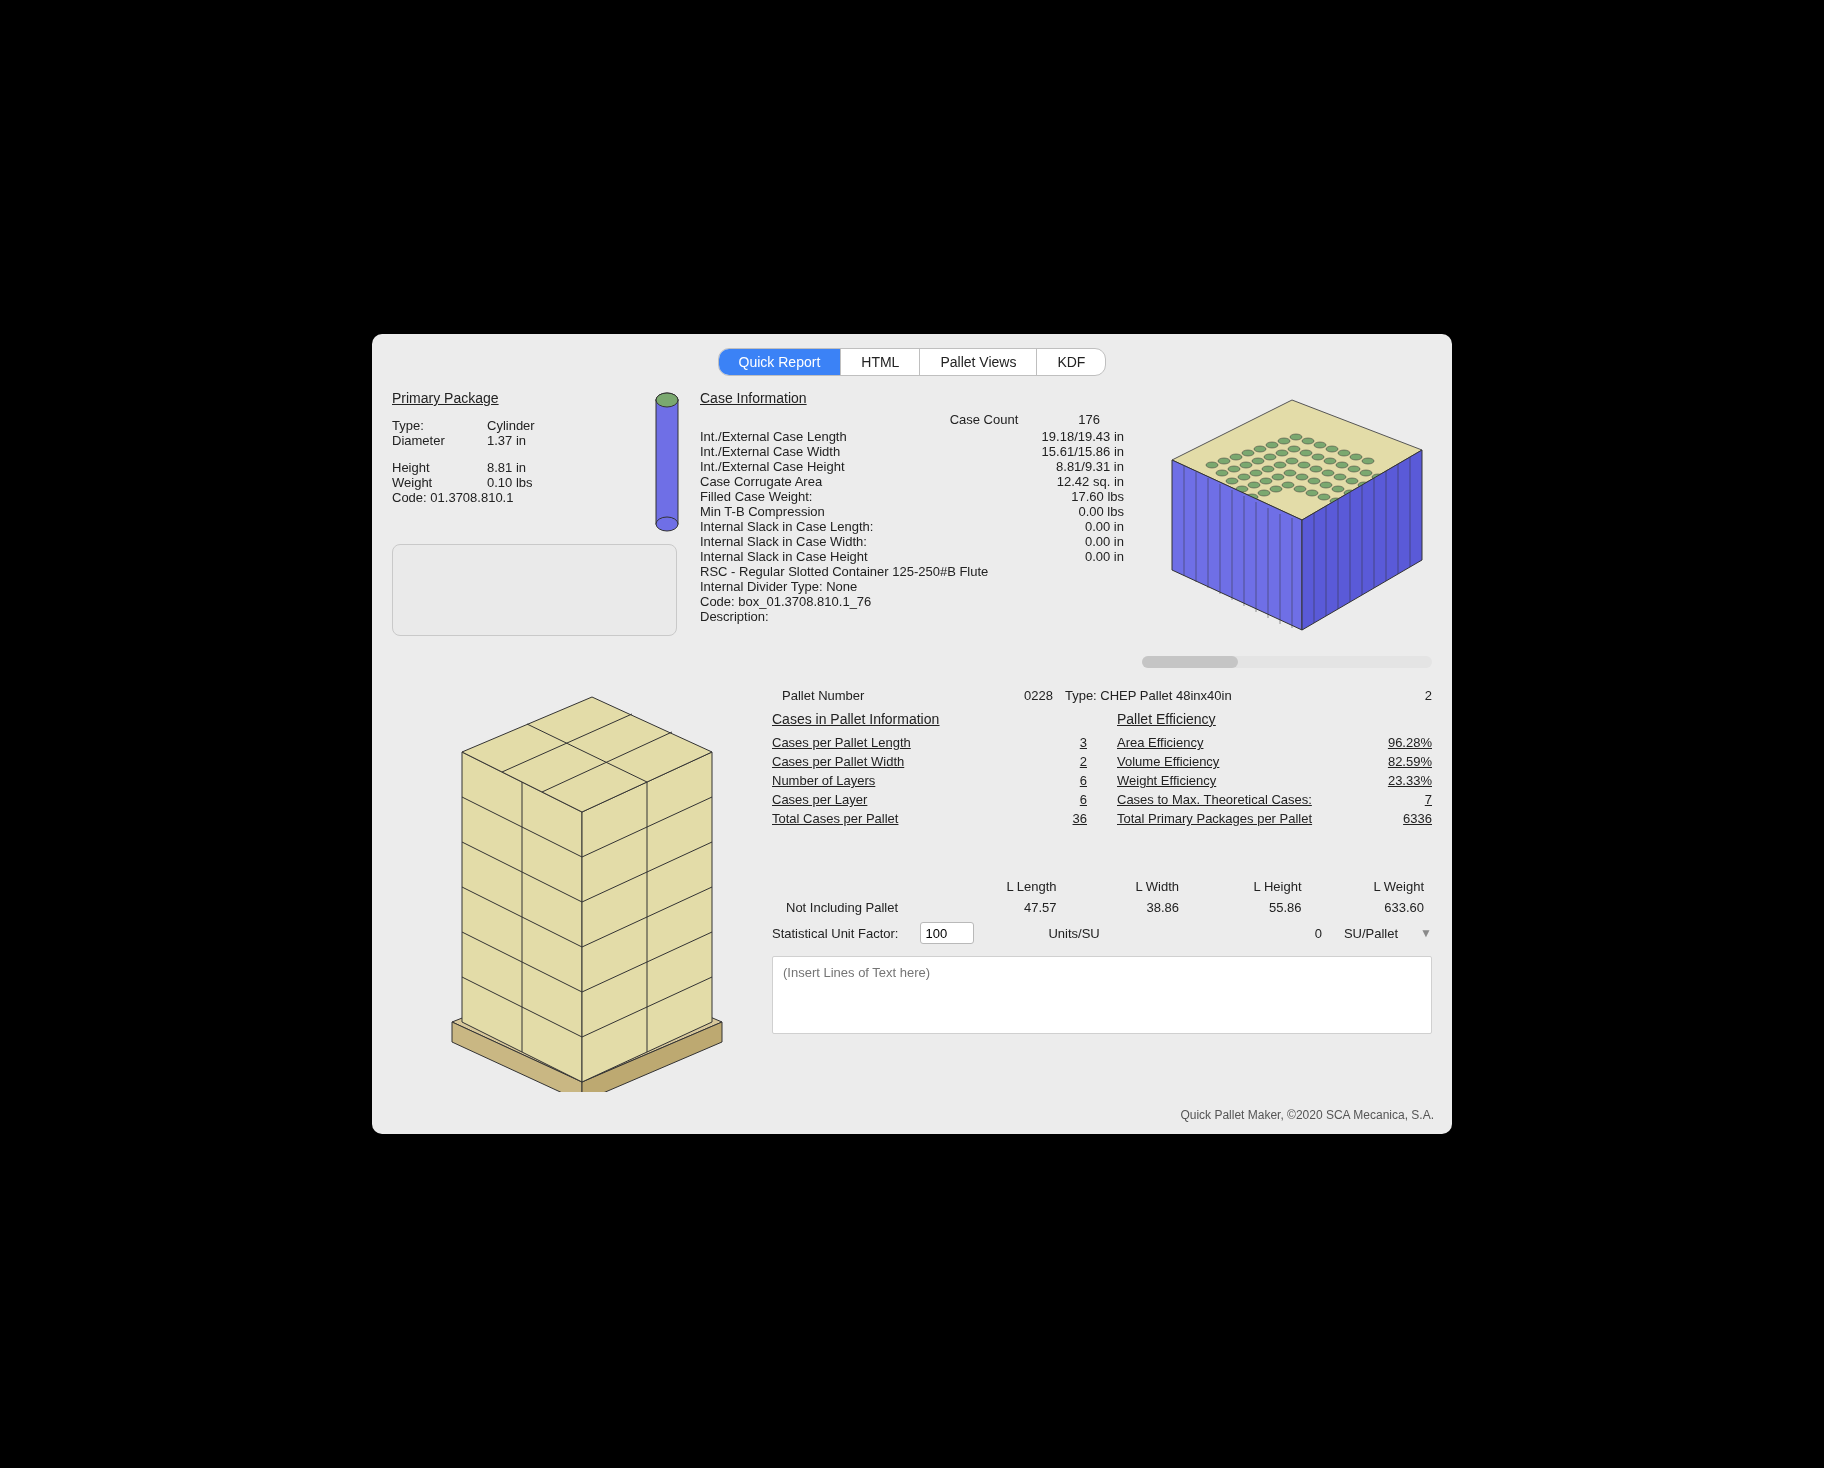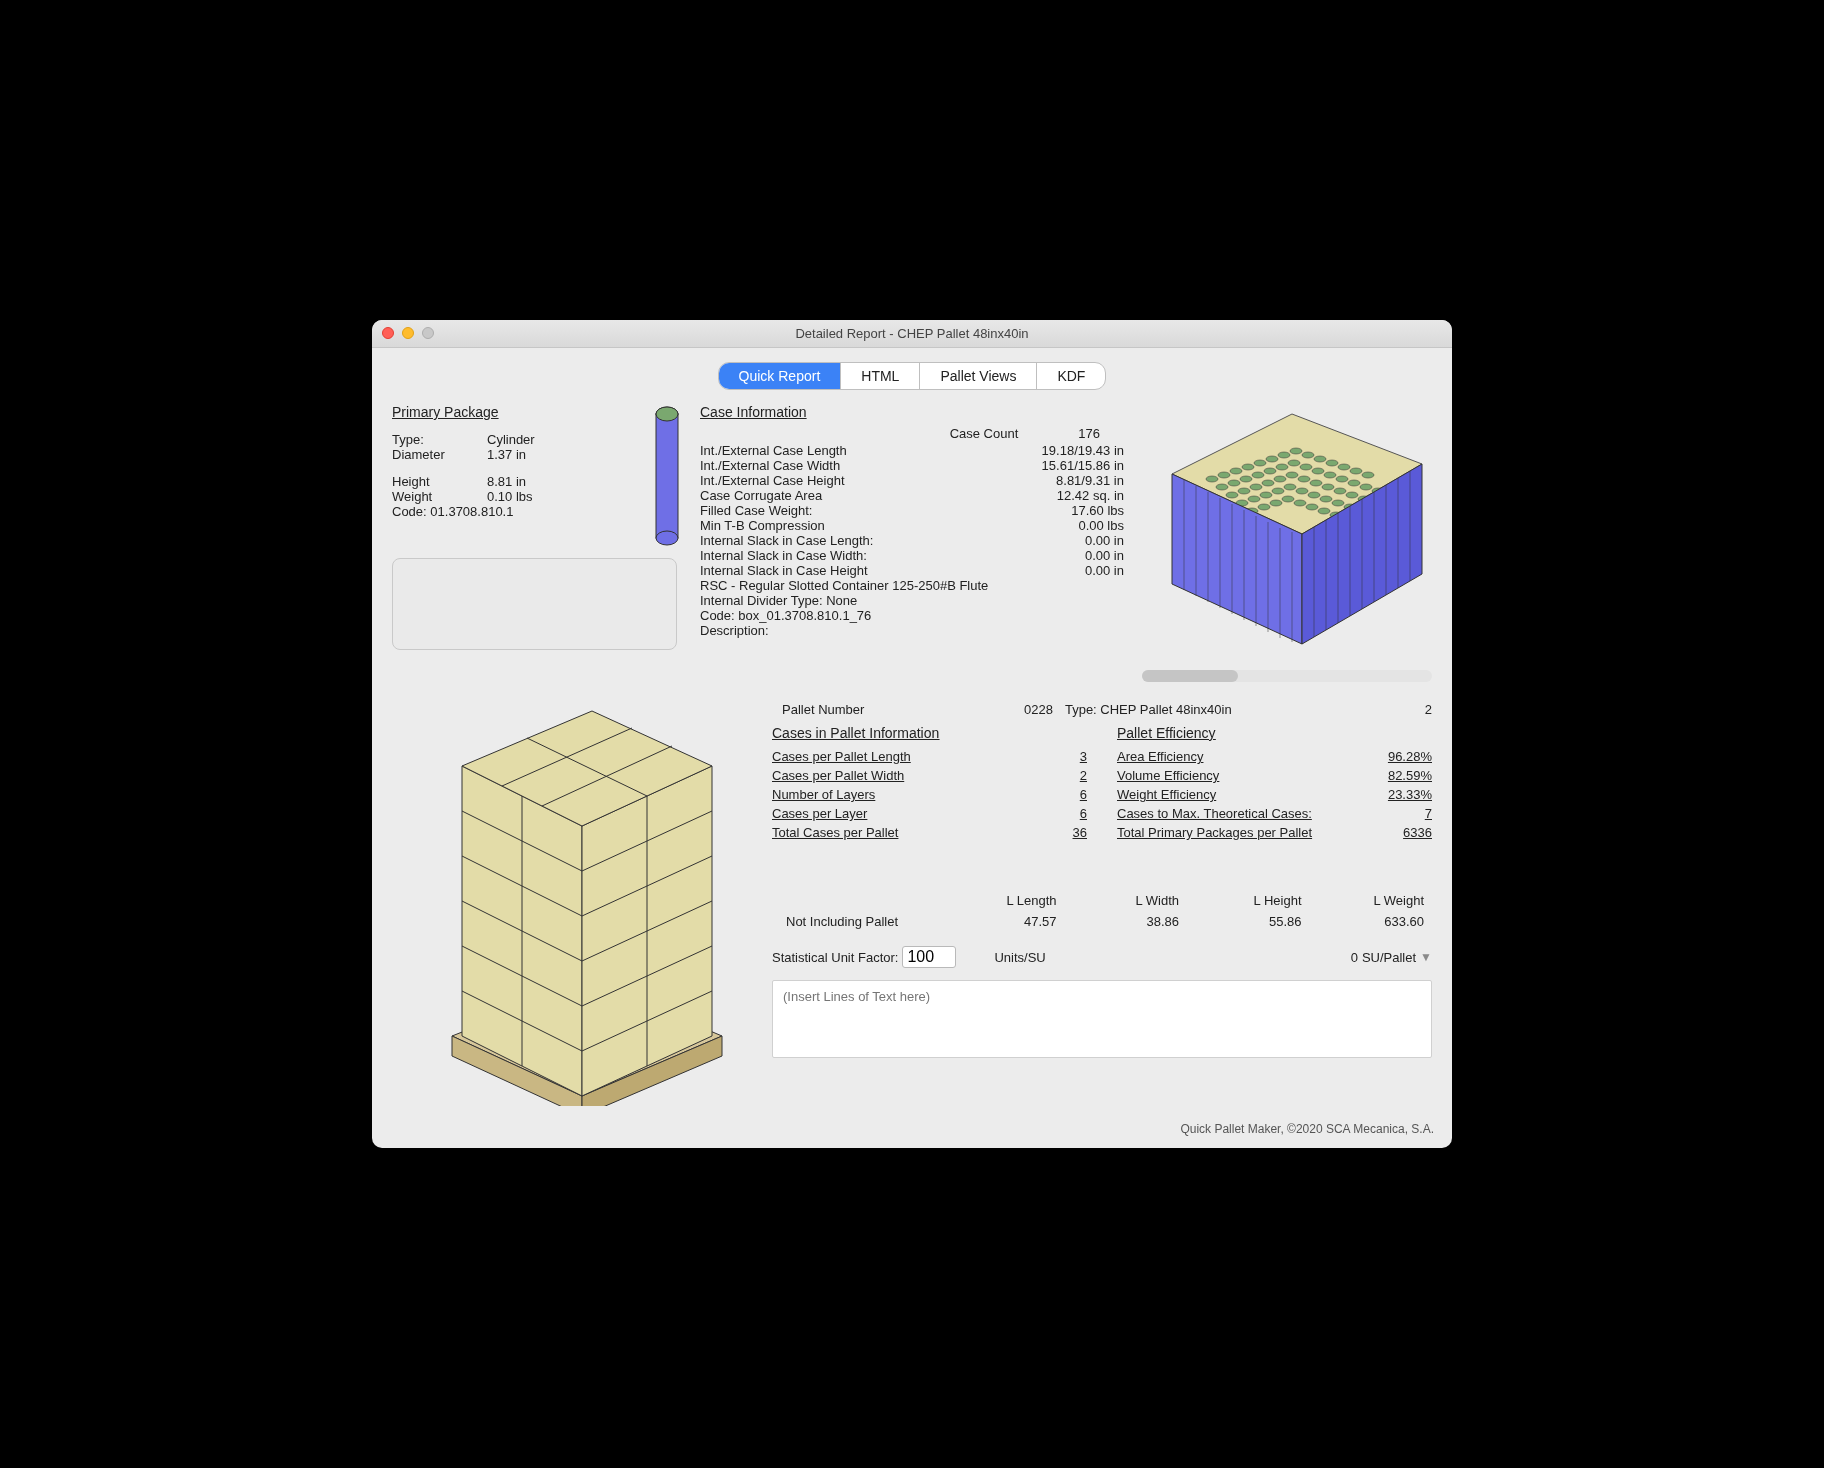--- a/index.html
+++ b/index.html
@@ -118,23 +118,23 @@
   .two-col { display:flex; gap:30px; }
   .col { flex:1;text-decoration:underline; }
   .col .r { display:flex; justify-content:space-between; padding:2px 0;}
   .col .lab { flex:1; }
   .col .val { width:70px; text-align:right; }
   .dims { margin-top:14px; }
   .dims .hd, .dims .r { display:grid; grid-template-columns: 170px repeat(4, 1fr); gap:6px; padding:3px 0;}
   .dims .hd { font-weight:400;margin-top:48px;}
   .dims .cell { text-align:right; padding-right:8px;}
   .dims .lab { padding-left:14px;}
-  .su-row { display:flex; align-items:center; gap:4px; margin-top:14px;}
+  .su-row { display:flex; align-items:center; gap:22px; margin-top:4px;}
   .su-row input {
-    width:54px; height:22px; font-size:16px; padding:2px 4px;
+    width:54px; height:22px; font-size:13px; padding:2px 4px;
     border:1px solid #b9b9b9; border-radius:3px; background:#fff;
   }
   .su-row .lbl { }
   .tri { color:#8a8a8a; font-size:12px; cursor:pointer;}
   .textarea {
     margin-top:12px;
     width:100%; height:78px;
     background:#fff;
     border:1px solid #d0d0d0;
     padding:8px 10px;
@@ -150,28 +150,20 @@
     color:#555;
     padding:6px 18px 12px 0;
   }
   svg { display:block; }
 </style>
 </head>
 <body>
 
 <div class="window">
 
-  <div class="titlebar">
-    <div class="traffic">
-      <span class="tl-close"></span>
-      <span class="tl-min"></span>
-      <span class="tl-max"></span>
-    </div>
-    <div class="title">Detailed Report - CHEP Pallet 48inx40in</div>
-  </div>
 
   <div class="tabs">
     <div class="tabbar">
       <div class="tab active">Quick Report</div>
       <div class="tab">HTML</div>
       <div class="tab">Pallet Views</div>
       <div class="tab">KDF</div>
     </div>
   </div>
 

